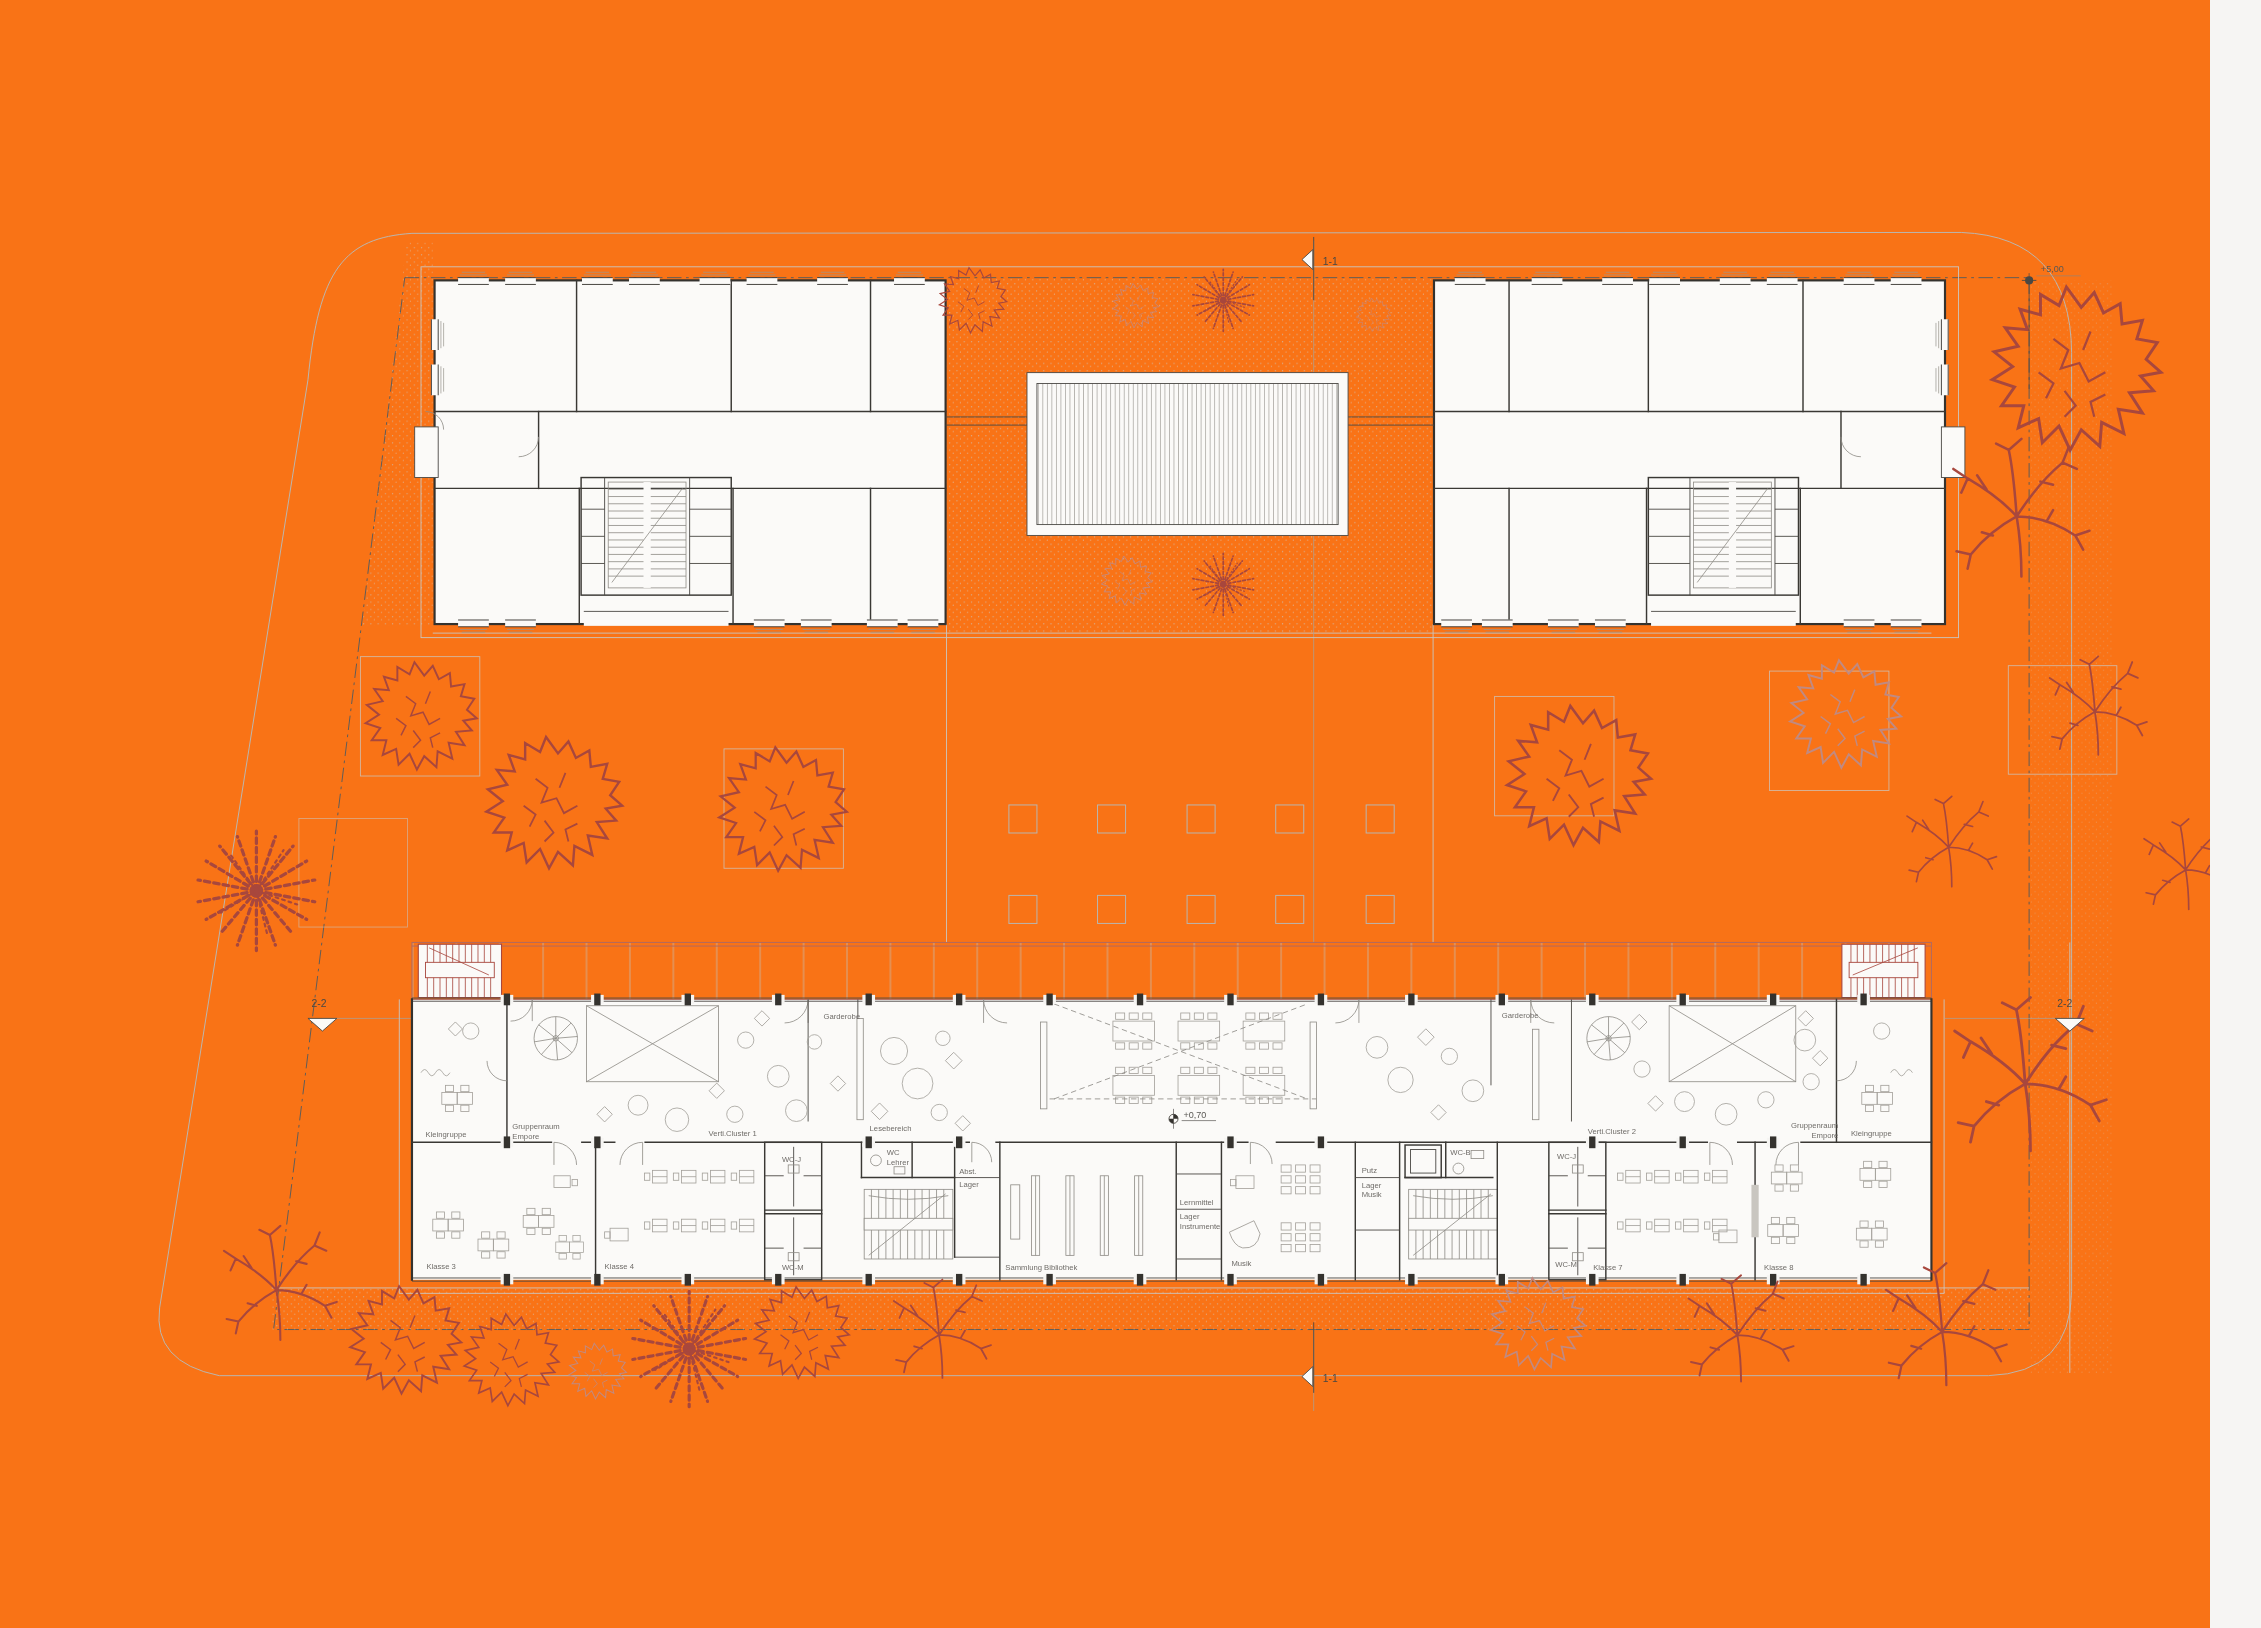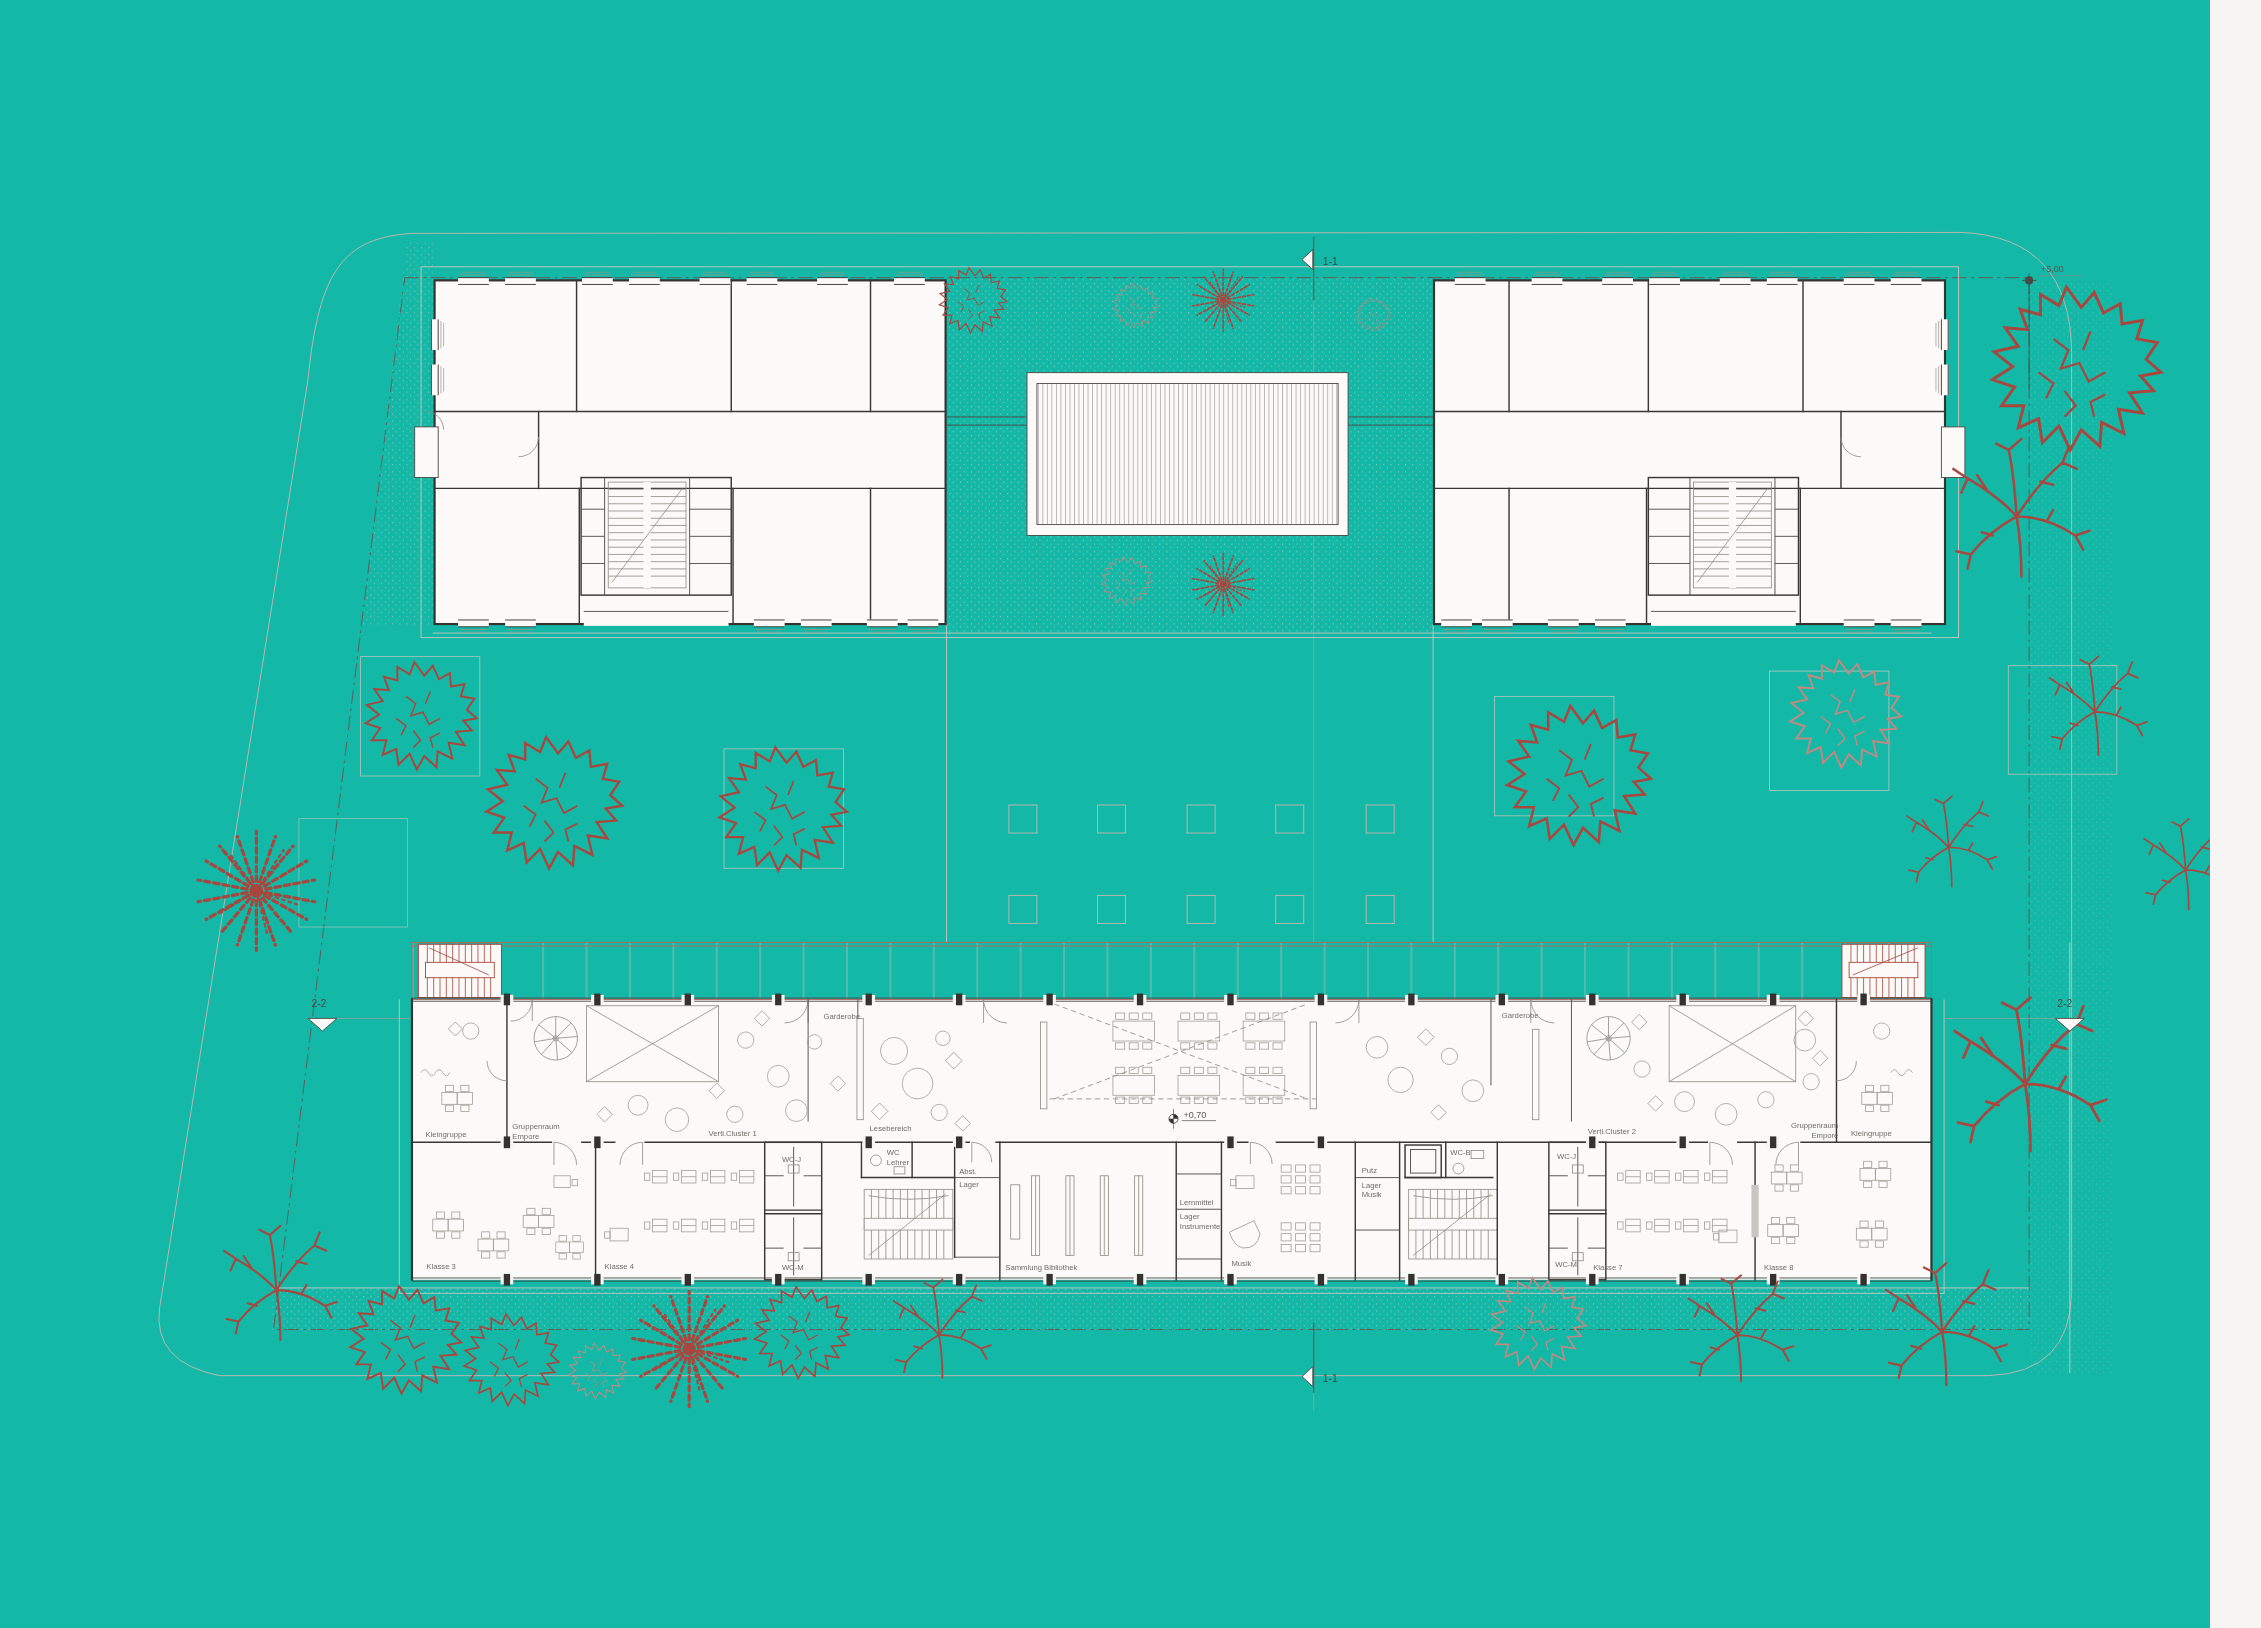--- a/index.html
+++ b/index.html
@@ -1,16 +1,16 @@
 <!DOCTYPE html>
 <html style="font-size:14.5px"><head>
 <meta charset="utf-8">
 <style>
   html,body{margin:0;padding:0;background:#f6f5f3;}
-  #stage{position:relative;width:2210px;height:1628px;background:#14b8a6;overflow:hidden;}
+  #stage{position:relative;width:2210px;height:1628px;background:#f97316;overflow:hidden;}
   svg{display:block;}
   .w3{stroke:#34322e;stroke-width:2.4;fill:none;stroke-linecap:square;}
   .w2{stroke:#3a3834;stroke-width:1.6;fill:none;stroke-linecap:square;}
   .w1{stroke:#4a4844;stroke-width:1;fill:none;}
   .f{stroke:#a3a09a;stroke-width:.9;fill:none;}
   .f2{stroke:#8f8c86;stroke-width:.9;fill:none;}
   .lt{stroke:#cac7c1;stroke-width:1;fill:none;}
   .lt2{stroke:#b9b6b0;stroke-width:1.1;fill:none;}
   .dashdot{stroke:#5f5d59;stroke-width:1.1;stroke-dasharray:16 5 3 5;fill:none;}
   .dsh{stroke:#8a8782;stroke-width:.9;stroke-dasharray:6 4;fill:none;}

